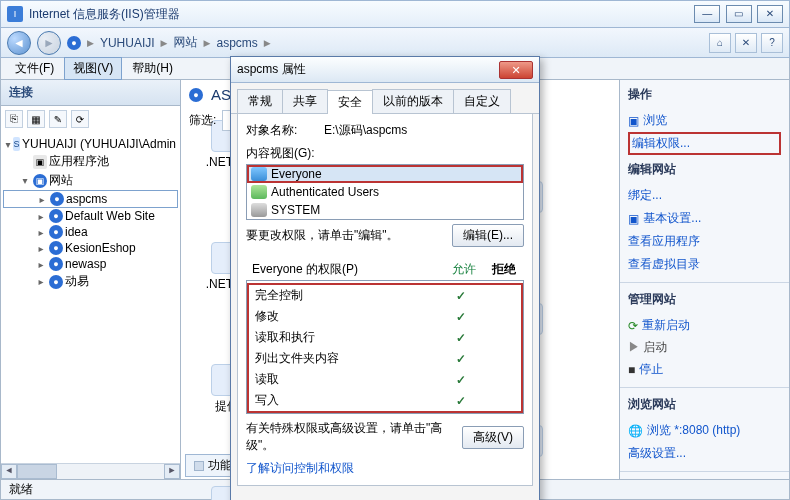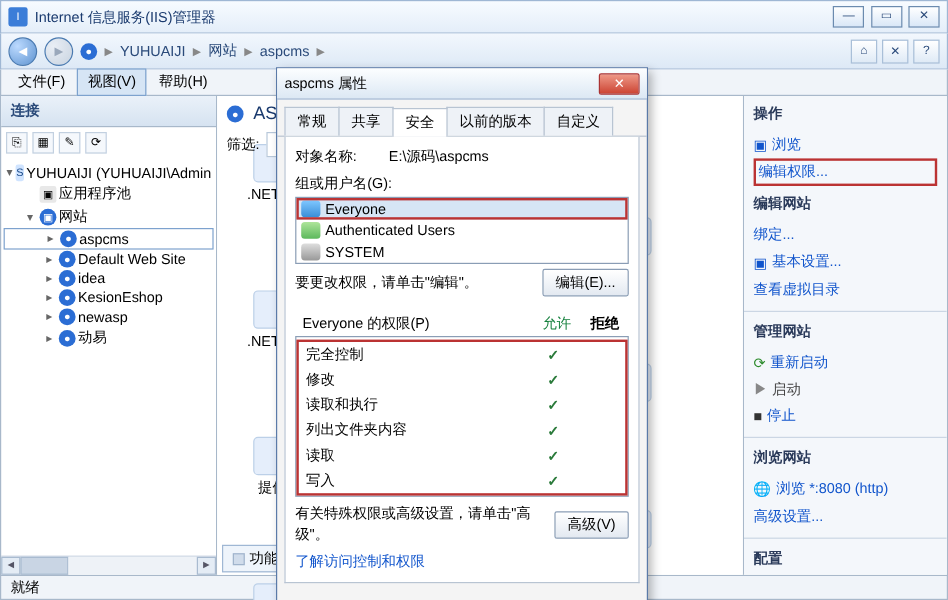--- a/index.html
+++ b/index.html
@@ -236,20 +236,21 @@
           <span>编辑权限...</span>
         </div>
     </div>
     <div class="hd">编辑网站</div>
     <div class="sec">
       <div class="lnk">绑定...</div>
       <div class="lnk">
           <span>▣</span>
           <span>基本设置...</span>
         </div>
+      <div class="lnk">查看应用程序</div>
       <div class="lnk">查看虚拟目录</div>
     </div>
     <div class="sep"></div>
     <div class="hd">管理网站</div>
     <div class="sec">
       <div class="lnk">
           <span style="color:#2a8a2a;">⟳</span>
           <span>重新启动</span>
         </div>
       <div class="sub"><span style="color:#888;">▶ </span><span>启动</span></div>
@@ -288,21 +289,21 @@
     <div class="tab">共享</div>
     <div class="tab sel">安全</div>
     <div class="tab">以前的版本</div>
     <div class="tab">自定义</div>
   </div>
   <div class="dlg-body">
     <div class="field-row">
       <span class="lbl">对象名称:</span>
       <span>E:\源码\aspcms</span>
     </div>
-    <div>组或用户名(G):</div>
+    <div>内容视图(G):</div>
     <div class="listbox" style="margin:2px 0 4px;">
       <div class="list-item sel">
         <span class="usr-ico everyone"></span>
         <span>Everyone</span>
       </div>
       <div class="list-item">
         <span class="usr-ico auth"></span>
         <span>Authenticated Users</span>
       </div>
       <div class="list-item">

